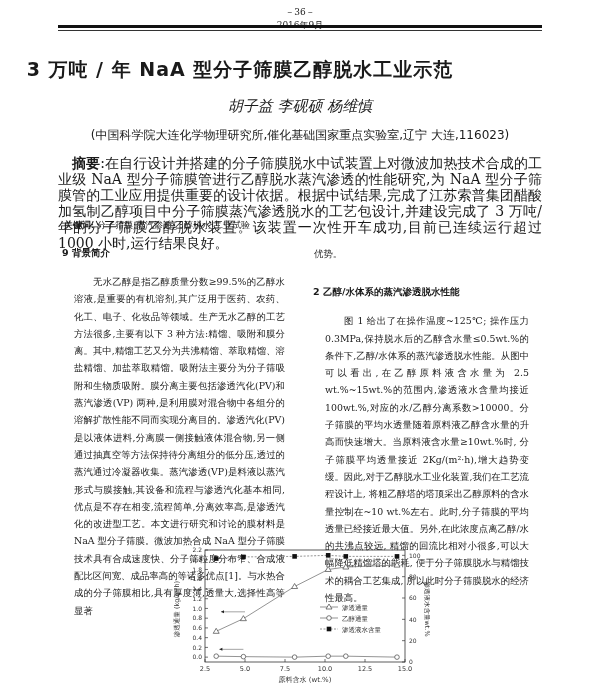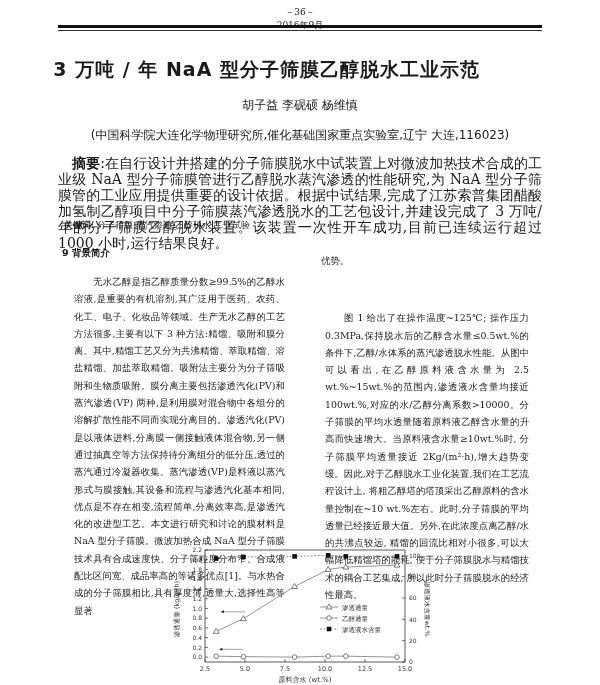--- a/index.html
+++ b/index.html
@@ -8,24 +8,24 @@
     font-family: "DejaVu Serif", "Liberation Serif", serif; color: #1a1a1a;
   }
   .header {
     position: absolute; top: 6px; left: 58px; width: 484px; height: 14px;
     font-size: 9px; display: flex; justify-content: space-between; align-items: center; flex-direction: column;
   }
   .header .journal { margin-left: 40px; }
   .rule-thick { position: absolute; top: 25px; left: 58px; width: 484px; height: 3px; background: #111; }
   .rule-thin { position: absolute; top: 30px; left: 58px; width: 484px; height: 1px; background: #333; }
   .title {
-    position: absolute; top: 57px; left: 0; width: 480px; text-align: right;
+    position: absolute; top: 57px; left: 0; width: 480px; text-align: center;
     font-family: "DejaVu Sans", sans-serif; font-weight: bold; font-size: 19px; letter-spacing: 1px;
   }
-  .authors { position: absolute; top: 97px; left: 0; width: 600px; text-align: center; font-size: 12px; }
+  .authors { position: absolute; top: 97px; left: 0; width: 600px; text-align: center; font-size: 15px; font-style: italic; }
   .affil { position: absolute; top: 127px; left: 0; width: 600px; text-align: center; font-size: 12px; font-family: "DejaVu Sans", sans-serif; }
   .abstract {
     position: absolute; top: 155px; left: 58px; width: 484px; font-size: 14px; line-height: 16px;
     text-indent: 14px; text-align: justify;
   }
   .abstract b { font-weight: bold; }
   .keywords { position: absolute; top: 219px; left: 64px; font-size: 9px; }
   .keywords b { font-weight: bold; }
   .col { position: absolute; font-size: 9.4px; line-height: 17.3px; text-align: justify; }
   .col-left { top: 244px; left: 62px; width: 235px; }
@@ -56,22 +56,23 @@
 <div class="keywords">
   <b>关键词</b><span>: 分子筛膜;蒸汽渗透;乙醇脱水;工业试验</span>
 </div>
 
 <div class="col col-left">
   <p class="sec-title">9 背景简介</p>
   <p class="para">无水乙醇是指乙醇质量分数≥99.5%的乙醇水溶液,是重要的有机溶剂,其广泛用于医药、农药、化工、电子、化妆品等领域。生产无水乙醇的工艺方法很多,主要有以下 3 种方法:精馏、吸附和膜分离。其中,精馏工艺又分为共沸精馏、萃取精馏、溶盐精馏、加盐萃取精馏。吸附法主要分为分子筛吸附和生物质吸附。膜分离主要包括渗透汽化(PV)和蒸汽渗透(VP) 两种,是利用膜对混合物中各组分的溶解扩散性能不同而实现分离目的。渗透汽化(PV)是以液体进料,分离膜一侧接触液体混合物,另一侧通过抽真空等方法保持待分离组分的低分压,透过的蒸汽通过冷凝器收集。蒸汽渗透(VP)是料液以蒸汽形式与膜接触,其设备和流程与渗透汽化基本相同,优点是不存在相变,流程简单,分离效率高,是渗透汽化的改进型工艺。本文进行研究和讨论的膜材料是 NaA 型分子筛膜。微波加热合成 NaA 型分子筛膜技术具有合成速度快、分子筛粒度分布窄、合成液配比区间宽、成品率高的等诸多优点[1]。与水热合成的分子筛膜相比,具有厚度薄,透量大,选择性高等显著</p>
 </div>
 
 <div class="col col-right">
-  <p style="margin:8px">优势。</p>
+  <p style="margin:1px">优势。</p>
   <div class="gap"></div>
+  <p class="sec-title">2 乙醇/水体系的蒸汽渗透脱水性能</p>
   <p class="para">图 1 给出了在操作温度~125℃; 操作压力 0.3MPa,保持脱水后的乙醇含水量≤0.5wt.%的条件下,乙醇/水体系的蒸汽渗透脱水性能。从图中可以看出,在乙醇原料液含水量为 2.5 wt.%~15wt.%的范围内,渗透液水含量均接近 100wt.%,对应的水/乙醇分离系数&gt;10000。分子筛膜的平均水透量随着原料液乙醇含水量的升高而快速增大。当原料液含水量≥10wt.%时, 分子筛膜平均透量接近 2Kg/(m²·h),增大趋势变缓。因此,对于乙醇脱水工业化装置,我们在工艺流程设计上, 将粗乙醇塔的塔顶采出乙醇原料的含水量控制在~10 wt.%左右。此时,分子筛膜的平均透量已经接近最大值。另外,在此浓度点离乙醇/水的共沸点较远, 精馏的回流比相对小很多,可以大幅降低精馏塔的能耗, 便于分子筛膜脱水与精馏技术的耦合工艺集成, 所以此时分子筛膜脱水的经济性最高。</p>
 </div>
 
 <div class="chart">
   <svg id="chart-svg" width="260" height="138" viewBox="0 0 260 138" xmlns="http://www.w3.org/2000/svg">
     <rect x="35" y="3" width="200" height="112" fill="none" stroke="#333" stroke-width="0.8"></rect>
     <g id="g-xticks">
         <line x1="35" y1="115" x2="35" y2="112" stroke="#333" stroke-width="0.7"></line>
         <text x="35" y="124" font-size="6.5" text-anchor="middle" fill="#333">2.5</text>
         <line x1="75" y1="115" x2="75" y2="112" stroke="#333" stroke-width="0.7"></line>

